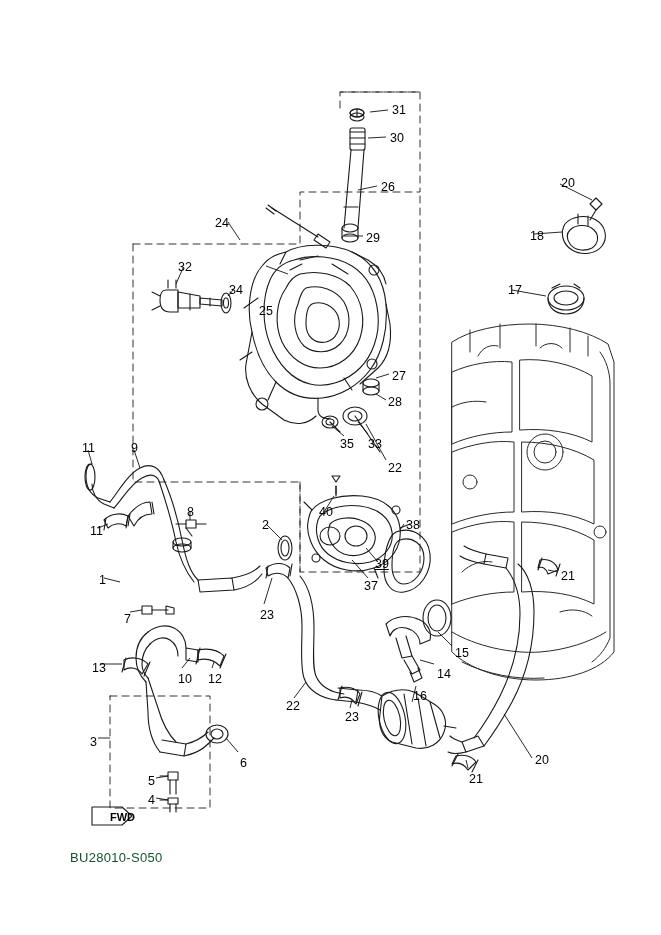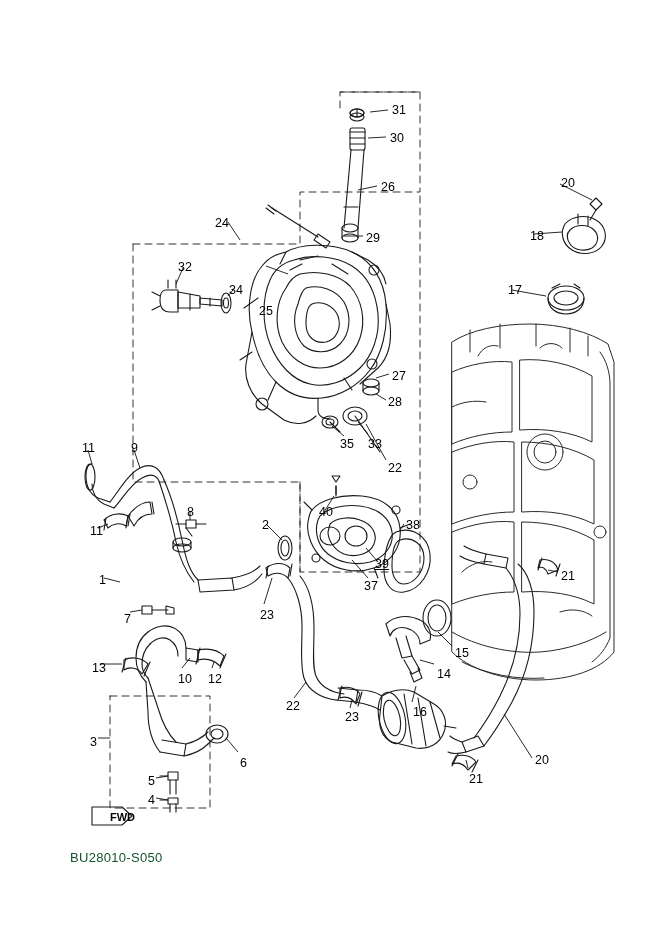--- a/index.html
+++ b/index.html
@@ -412,21 +412,21 @@
   <div class="callout" style="left:364px;top:568px;">37</div>
   <div class="callout" style="left:561px;top:558px;">21</div>
   <div class="callout" style="left:99px;top:562px;">1</div>
   <div class="callout" style="left:260px;top:597px;">23</div>
   <div class="callout" style="left:124px;top:601px;">7</div>
   <div class="callout" style="left:455px;top:635px;">15</div>
   <div class="callout" style="left:92px;top:650px;">13</div>
   <div class="callout" style="left:178px;top:661px;">10</div>
   <div class="callout" style="left:208px;top:661px;">12</div>
   <div class="callout" style="left:437px;top:656px;">14</div>
-  <div class="callout" style="left:413px;top:678px;margin-top:16px;">16</div>
+  <div class="callout" style="left:413px;top:678px;">16</div>
   <div class="callout" style="left:286px;top:688px;">22</div>
   <div class="callout" style="left:345px;top:699px;">23</div>
   <div class="callout" style="left:90px;top:724px;">3</div>
   <div class="callout" style="left:240px;top:745px;">6</div>
   <div class="callout" style="left:535px;top:742px;">20</div>
   <div class="callout" style="left:469px;top:761px;">21</div>
   <div class="callout" style="left:148px;top:763px;">5</div>
   <div class="callout" style="left:148px;top:782px;">4</div>
 
   <div class="fwd-label">FWD</div>

